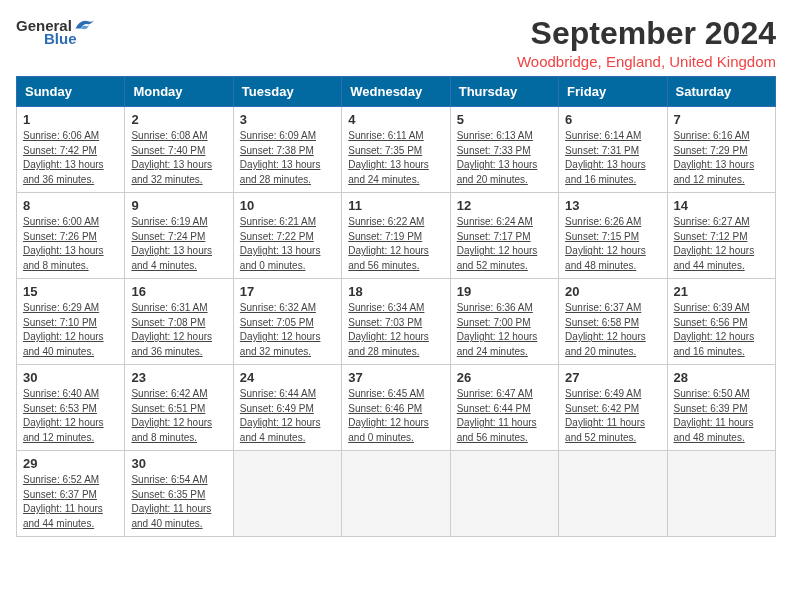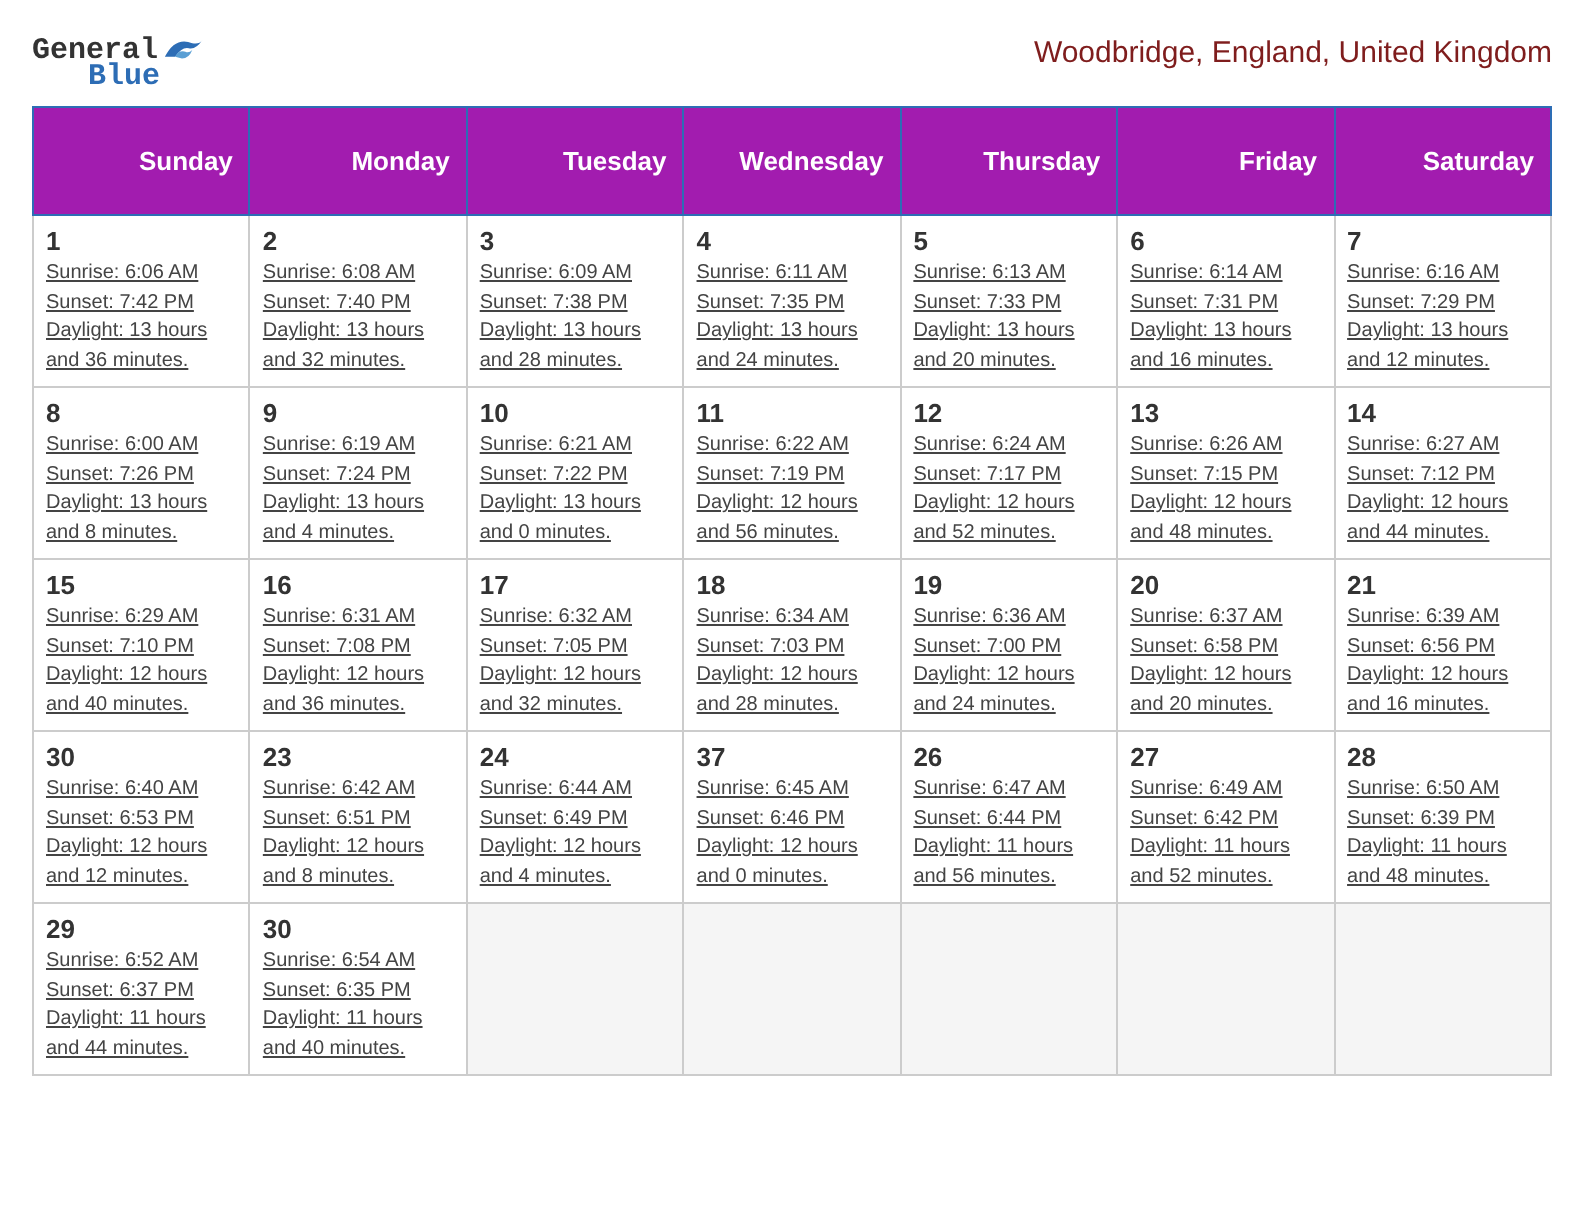--- a/index.html
+++ b/index.html
@@ -13,50 +13,49 @@
     .header {
       display: flex;
       align-items: flex-start;
       justify-content: space-between;
       margin-bottom: 6px;
     }
     .logo {
       display: flex;
       align-items: center;
       gap: 4px;
-      font-family: Liberation Mono, monospace;
     }
     .logo-bird {
       width: 24px;
       height: 18px;
     }
     .title-block { text-align: right; }
     .month-title {
       font-size: 32px;
       font-weight: bold;
       color: #333;
       line-height: 1.1;
     }
     .location {
       font-size: 15px;
-      color: #7f1d1d;
+      color: #ef4444;
       margin-top: 2px;
     }
     table {
       width: 100%;
       border-collapse: collapse;
       margin-top: 6px;
     }
     th {
-      background-color: #a21caf;
+      background-color: #0369a1;
       color: #fff;
       font-size: 13px;
       font-weight: bold;
-      text-align: right;
-      padding: 19px 8px;
+      text-align: left;
+      padding: 7px 8px;
       border: 1px solid #2d6db5;
     }
     td {
       border: 1px solid #ccc;
       vertical-align: top;
       padding: 5px 6px;
       font-size: 10.5px;
       color: #333;
       width: calc(100% / 7);
       min-height: 80px;
@@ -88,20 +87,21 @@
         <span style="font-size:15px;font-weight:bold;color:#333;">General</span>
         <svg class="logo-bird" viewBox="0 0 28 20">
           <path d="M4 14 Q10 2 20 6 Q24 7 26 4 Q22 10 18 9 Q14 8 10 14 Z" fill="#2d6db5"></path>
           <path d="M10 14 Q12 10 16 11 Q18 12 20 10 Q18 15 14 15 Z" fill="#5a9fd4"></path>
         </svg>
       </div>
       <div style="font-size:15px;font-weight:bold;color:#2d6db5;margin-top:-4px;margin-left:28px;">Blue</div>
     </div>
   </div>
   <div class="title-block">
+    <div class="month-title">September 2024</div>
     <div class="location">Woodbridge, England, United Kingdom</div>
   </div>
 </div>
 
 <table>
   <thead>
     <tr>
     <th>Sunday</th>
         <th>Monday</th>
         <th>Tuesday</th>

